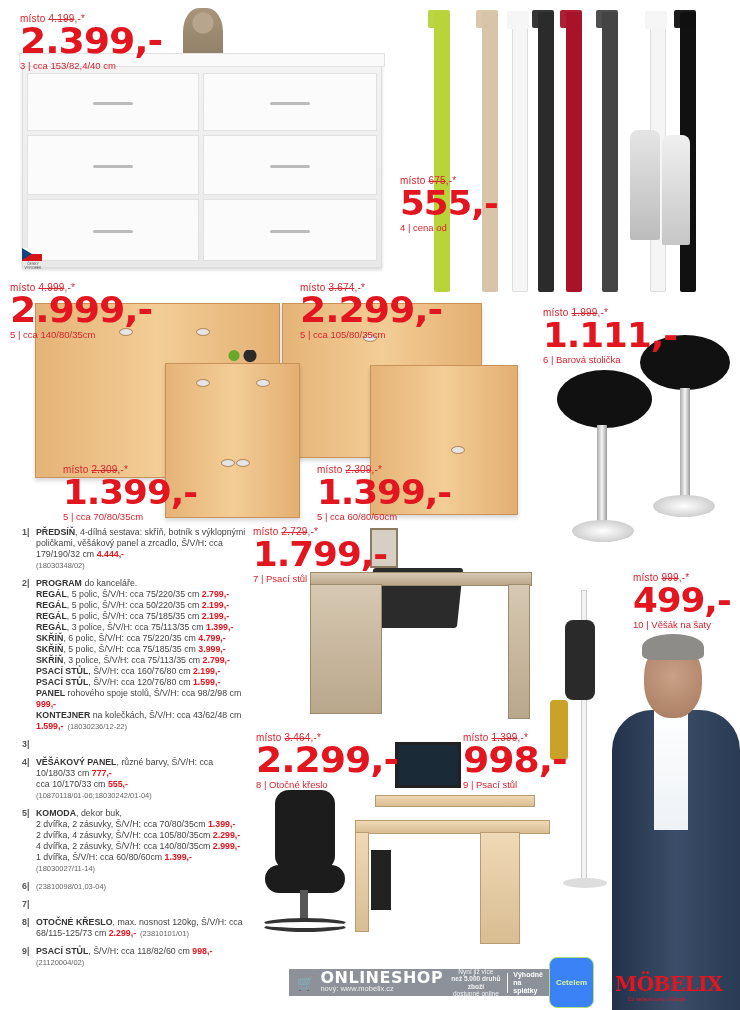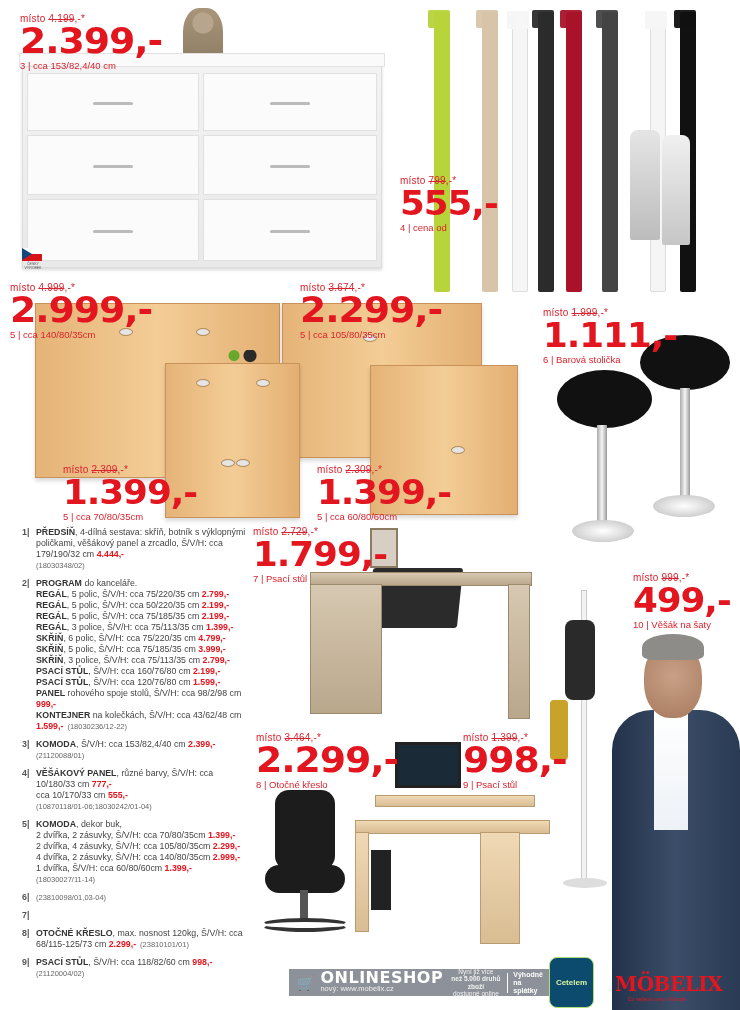--- a/index.html
+++ b/index.html
@@ -39,21 +39,21 @@
   .spec .r{color:#e3151f;font-weight:bold}
   .spec .code{font-size:7.5px;color:#666}
   .line{display:block}
   
   .banner{position:absolute;left:289px;top:969px;width:305px;height:27px;background:#8d9199;display:flex;align-items:center;color:#fff}
   .banner .shop{font-family:"DejaVu Sans",sans-serif;font-weight:bold;font-size:16px;letter-spacing:.5px;line-height:12px}
   .banner .url{font-size:7.5px;color:#eee}
   .banner .mid{font-size:6.5px;text-align:center;line-height:7.5px;margin-left:8px;color:#f2f2f2}
   .banner .sep{width:1px;height:20px;background:#fff;margin:0 6px}
   .banner .spl{font-size:7px;line-height:8px;font-weight:bold}
-  .cetelem{margin-left:6px;background:#0c4a6e;color:#d8f5a0;font-weight:bold;font-size:8px;padding:20px 6px;border-radius:8px;border:1px solid #aee07a}
+  .cetelem{margin-left:6px;background:#3b82f6;color:#d8f5a0;font-weight:bold;font-size:8px;padding:20px 6px;border-radius:8px;border:1px solid #aee07a}
   .logo{position:absolute;left:615px;top:972px;font-family:"DejaVu Serif",serif;font-weight:bold;color:#e3151f;font-size:20px;letter-spacing:-.5px;transform:scaleY(1.05)}
   .slogan{position:absolute;left:628px;top:996px;font-size:5px;color:#e3151f}
   .flag{position:absolute;left:22px;top:248px;width:20px;height:13px;background:linear-gradient(#fff 50%,#d7141a 50%);overflow:hidden}
   .flag::before{content:"";position:absolute;left:0;top:0;border-top:6.5px solid transparent;border-bottom:6.5px solid transparent;border-left:10px solid #11457e}
   .flagtxt{position:absolute;left:22px;top:262px;font-size:3.5px;color:#555;width:22px;text-align:center}
 </style>
 </head>
 <body>
 
 <div class="abs statue"></div>
@@ -159,21 +159,21 @@
   <div class="hair" style="left:30px;top:4px;width:62px;height:26px"></div>
 </div>
 
 <div class="price-block" style="left:20px;top:13px">
   <div class="orig"><span>místo</span> <s>4.199</s><span>,-*</span></div>
   <div class="price big">2.399,-</div>
   <div class="cap">3 | cca 153/82,4/40 cm</div>
 </div>
 
 <div class="price-block" style="left:400px;top:175px">
-  <div class="orig"><span>místo</span> <s>799</s><span>,-*</span></div>
+  <div class="orig"><span>místo</span> <s>675</s><span>,-*</span></div>
   <div class="price">555,-</div>
   <div class="cap">4 | cena od</div>
 </div>
 
 <div class="price-block" style="left:10px;top:282px">
   <div class="orig"><span>místo</span> <s>4.999</s><span>,-*</span></div>
   <div class="price big">2.999,-</div>
   <div class="cap">5 | cca 140/80/35cm</div>
 </div>
 
@@ -245,24 +245,20 @@
         <span class="line"><b>SKŘÍŇ</b><span>, 5 polic, Š/V/H: cca 75/185/35 cm </span><span class="r">3.999,-</span></span>
         <span class="line"><b>SKŘÍŇ</b><span>, 3 police, Š/V/H: cca 75/113/35 cm </span><span class="r">2.799,-</span></span>
         <span class="line"><b>PSACÍ STŮL</b><span>, Š/V/H: cca 160/76/80 cm </span><span class="r">2.199,-</span></span>
         <span class="line"><b>PSACÍ STŮL</b><span>, Š/V/H: cca 120/76/80 cm </span><span class="r">1.599,-</span></span>
         <span class="line"><b>PANEL</b><span> rohového spoje stolů, Š/V/H: cca 98/2/98 cm </span><span class="r">999,-</span></span>
         <span class="line"><b>KONTEJNER</b><span> na kolečkách, Š/V/H: cca 43/62/48 cm </span><span class="r">1.599,-</span><span class="code" style="margin-left: 4px;">(18030236/12-22)</span></span>
       </div>
     </div>
     <div class="spec">
       <span class="n">3|</span>
-      <div class="body">
-        <span class="line"><b>KOMODA</b><span>, Š/V/H: cca 153/82,4/40 cm </span><span class="r">2.399,-</span></span>
-        <span class="code line">(21120088/01)</span>
-      </div>
     </div>
     <div class="spec">
       <span class="n">4|</span>
       <div class="body">
         <span class="line"><b>VĚŠÁKOVÝ PANEL</b><span>, různé barvy, Š/V/H: cca 10/180/33 cm </span><span class="r">777,-</span></span>
         <span class="line"><span>cca 10/170/33 cm </span><span class="r">555,-</span></span>
         <span class="code line">(10870118/01-06;18030242/01-04)</span>
       </div>
     </div>
     <div class="spec">

